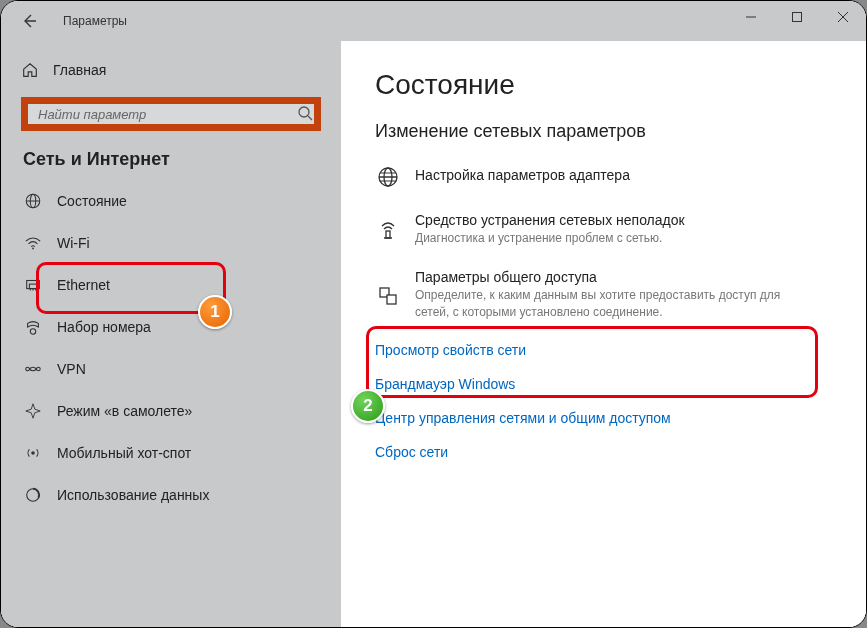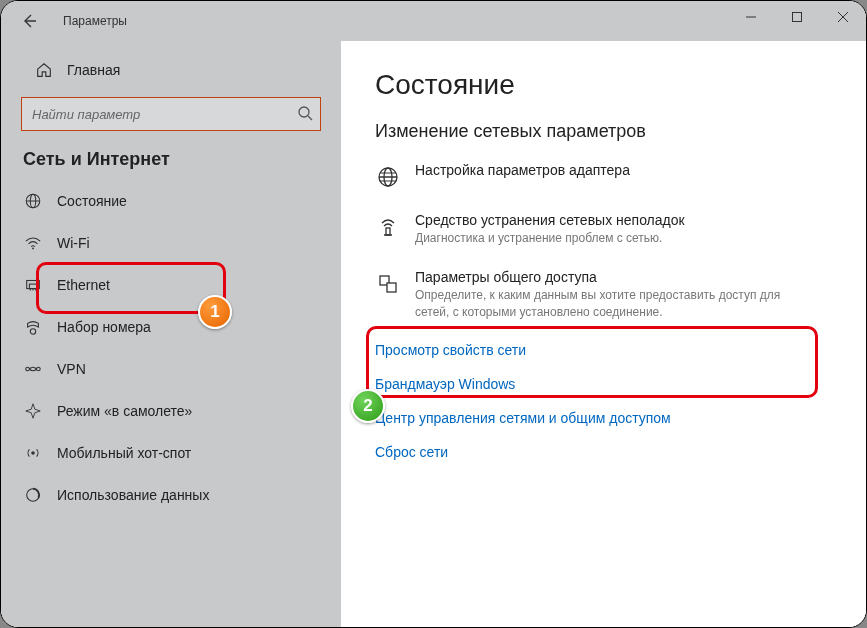--- a/index.html
+++ b/index.html
@@ -7,42 +7,42 @@
 .window { position:relative; width:867px; height:628px; background:#fff; border:1px solid #000; border-radius:18px; overflow:hidden; margin:0 auto; }
 .titlebar { height:40px; display:flex; align-items:center; background:#c7c9cb; position:relative; }
 .back-btn { width:40px; height:40px; display:flex; align-items:center; justify-content:center; cursor:pointer; margin-left:8px; }
 .back-btn svg { width:16px; height:16px; }
 .title { font-size:12px; color:#333; margin-left:14px; }
 .winctrls { position:absolute; right:0; top:0; display:flex; }
 .winctrls > div { width:46px; height:32px; display:flex; align-items:center; justify-content:center; cursor:pointer; }
 .winctrls svg { width:10px; height:10px; }
 .body { display:flex; height:calc(100% - 40px); }
 .sidebar { width:340px; background:#c7c9cb; padding:12px 0 0 0; overflow:hidden; }
-.home-row { display:flex; align-items:center; padding:8px 34px; margin-bottom:10px; cursor:pointer; }
+.home-row { display:flex; align-items:center; padding:8px 20px; margin-bottom:10px; cursor:pointer; }
 .home-row svg { width:18px; height:18px; margin-right:14px; }
 .home-row span { font-size:14px; color:#222; }
 .searchbox { margin:0 20px 18px 20px; position:relative; }
-.searchbox input { width:100%; height:34px; background:#d7d8da; border:1px solid #c2410c; padding:0 34px 0 10px; font-size:13px; color:#666; outline:none; }
+.searchbox input { width:100%; height:34px; background:#d7d8da; border:7px solid #c2410c; padding:0 34px 0 10px; font-size:13px; color:#666; outline:none; }
 .searchbox input::placeholder { color:#666; font-style:italic; }
 .search-icon-w { position:absolute; right:8px; top:8px; }
 .search-icon-w svg { width:16px; height:16px; }
 .category { font-size:18px; font-weight:600; color:#222; padding:0 22px 10px 22px; }
 .nav-item { display:flex; align-items:center; padding:11px 0 11px 22px; font-size:14px; color:#222; cursor:pointer; position:relative; }
 .nav-item .icon-w { width:20px; height:20px; margin-right:14px; display:flex; align-items:center; justify-content:center; }
 .nav-item .icon-w svg { width:18px; height:18px; }
 .highlight-red { position:absolute; border:3px solid #e3000f; border-radius:10px; pointer-events:none; }
 .highlight1 { left:35px; top:261px; width:190px; height:52px; }
 .highlight2 { left:365px; top:325px; width:452px; height:72px; }
 .badge { position:absolute; width:34px; height:34px; border-radius:50%; border:2px solid #fff; display:flex; align-items:center; justify-content:center; font-weight:700; color:#fff; font-size:17px; box-shadow:0 1px 3px rgba(0,0,0,.4); }
 .badge1 { left:197px; top:294px; background:radial-gradient(circle at 35% 30%,#ff9b3a,#e66400); }
 .badge2 { left:350px; top:388px; background:radial-gradient(circle at 35% 30%,#6fd45a,#2d9a18); }
 .main { flex:1; background:#fff; padding:28px 20px 0 34px; overflow:hidden; }
 .main h1 { font-size:28px; font-weight:400; color:#222; margin-bottom:20px; }
 .main h2 { font-size:18px; font-weight:400; color:#222; margin-bottom:20px; }
-.setting-row { display:flex; align-items:flex-start; margin-bottom:22px; cursor:pointer; }
+.setting-row { display:flex; align-items:center; margin-bottom:22px; cursor:pointer; }
 .setting-row .icon-w { width:26px; height:26px; margin-right:14px; margin-top:2px; flex-shrink:0; display:flex; align-items:center; justify-content:center; }
 .setting-row .icon-w svg { width:24px; height:24px; }
 .setting-title { font-size:14px; color:#222; margin-bottom:2px; }
 .setting-desc { font-size:12px; color:#777; line-height:1.4; max-width:400px; }
 .link-list { padding-left:0; }
 .link-item { font-size:14px; color:#0067c0; margin-bottom:18px; cursor:pointer; }
 </style>
 </head>
 <body>
 

